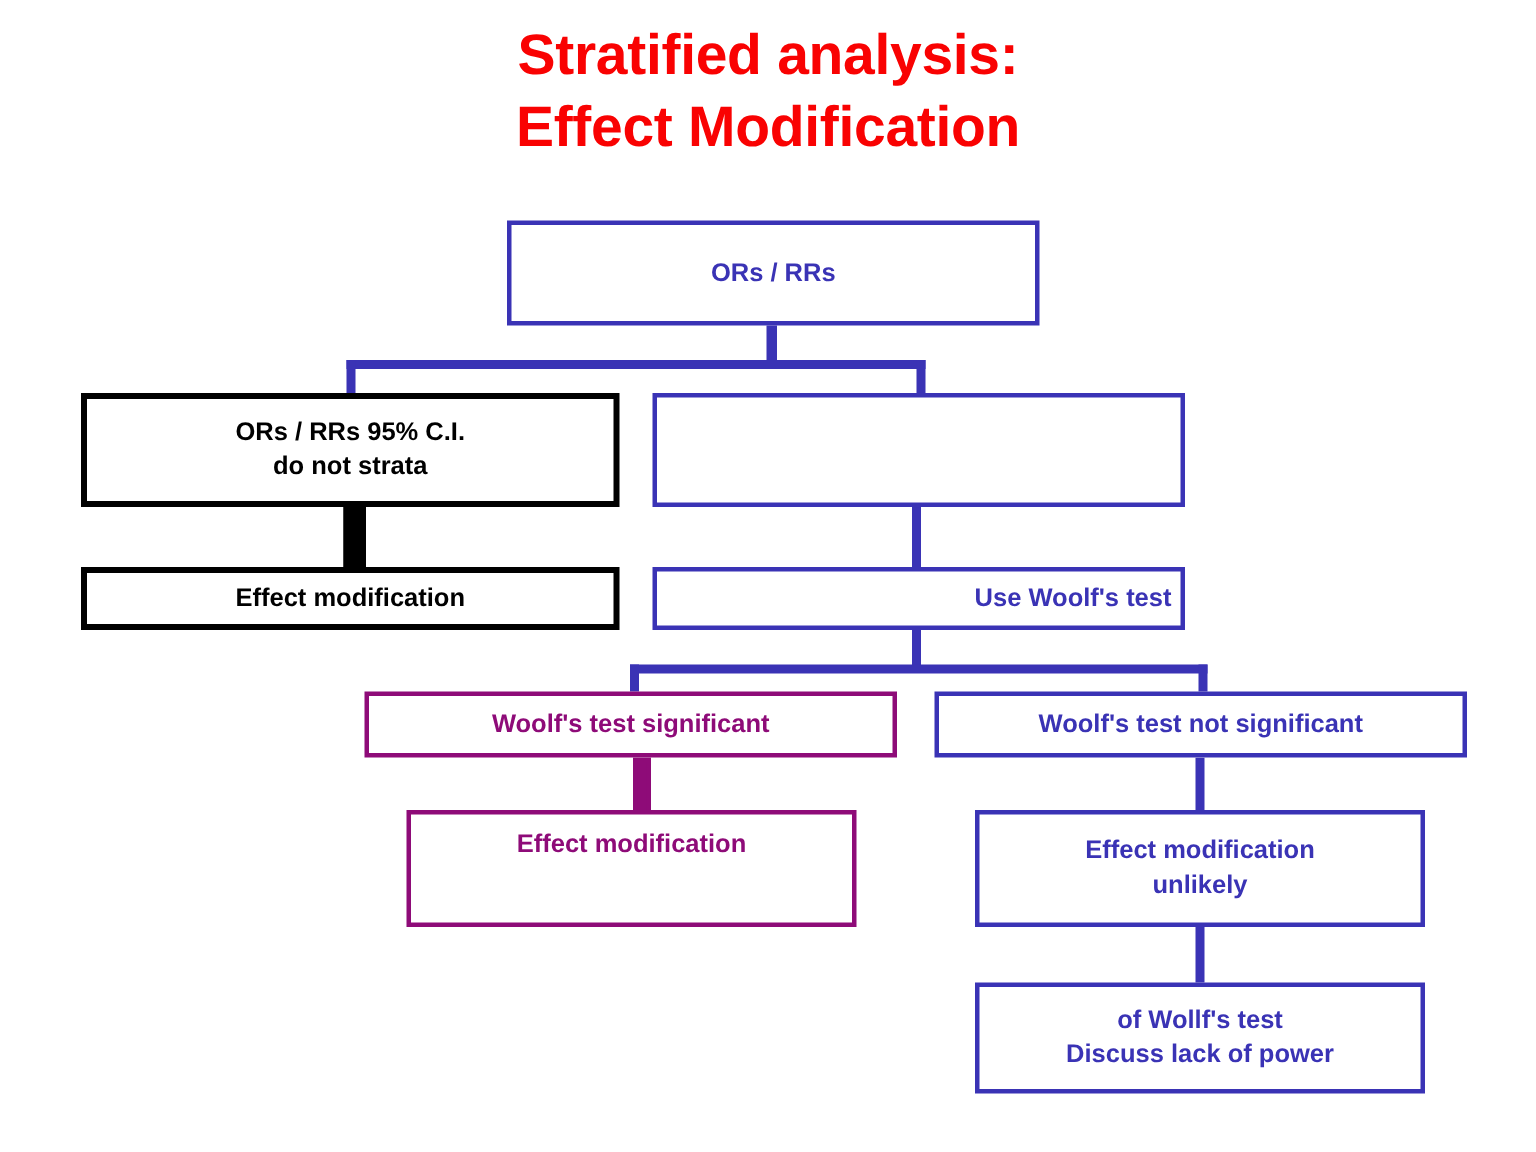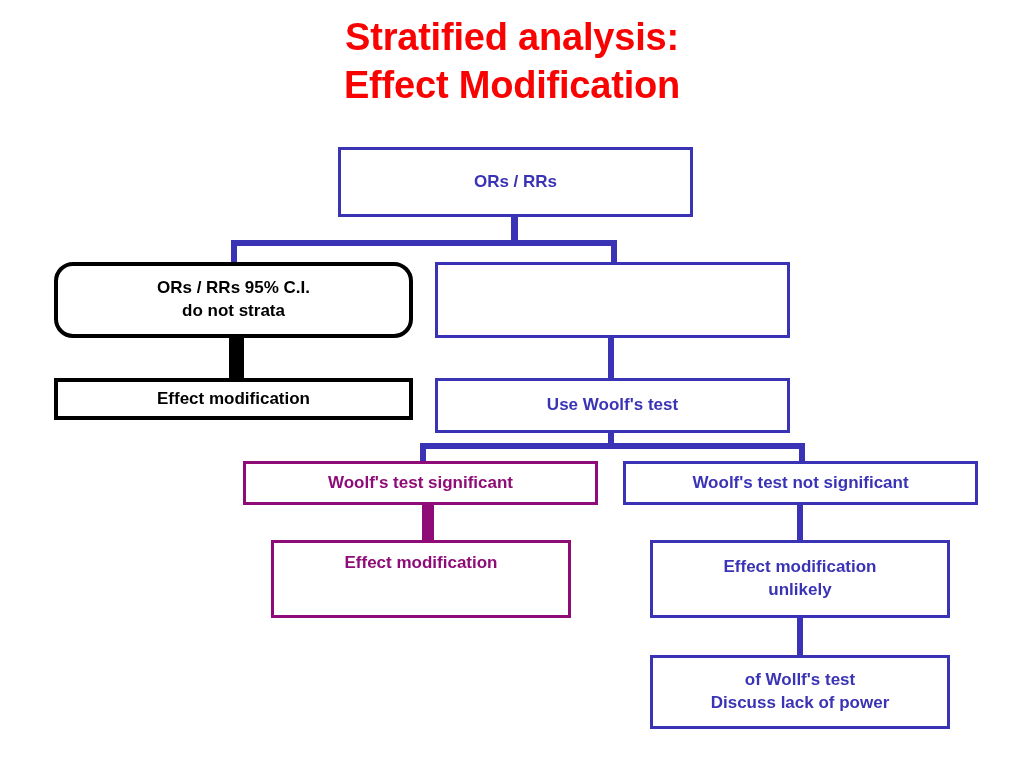--- a/index.html
+++ b/index.html
@@ -115,39 +115,39 @@
   <div class="conn" style="left:797px; top:505px; width:6px; height:36px;"></div>
 
   <div class="conn" style="left:797px; top:618px; width:6px; height:38px;"></div>
 
   <div class="node blue" style="left:338px; top:147px; width:355px; height:70px;">
     <span class="txt">
       <span class="l">ORs / RRs</span>
     </span>
   </div>
 
-  <div class="node black" style="left:54px; top:262px; width:359px; height:76px;border-radius:19px;">
+  <div class="node black" style="left:54px; top:262px; width:359px; height:76px;">
     <span class="txt">
       <span class="l">ORs / RRs 95% C.I.</span>
       <span class="l">do not strata</span>
     </span>
   </div>
 
   <div class="node blue" style="left:435px; top:262px; width:355px; height:76px;">
     <span class="txt">
     </span>
   </div>
 
   <div class="node black" style="left:54px; top:378px; width:359px; height:42px;">
     <span class="txt">
       <span class="l">Effect modification</span>
     </span>
   </div>
 
-  <div class="node blue" style="left:435px; top:378px; width:355px; height:55px;">
+  <div class="node blue" style="left:435px; top:378px; width:355px; height:42px;text-align:right;">
     <span class="txt">
       <span class="l">Use Woolf's test</span>
     </span>
   </div>
 
   <div class="node purple" style="left:243px; top:461px; width:355px; height:44px;">
     <span class="txt">
       <span class="l">Woolf's test significant</span>
     </span>
   </div>

